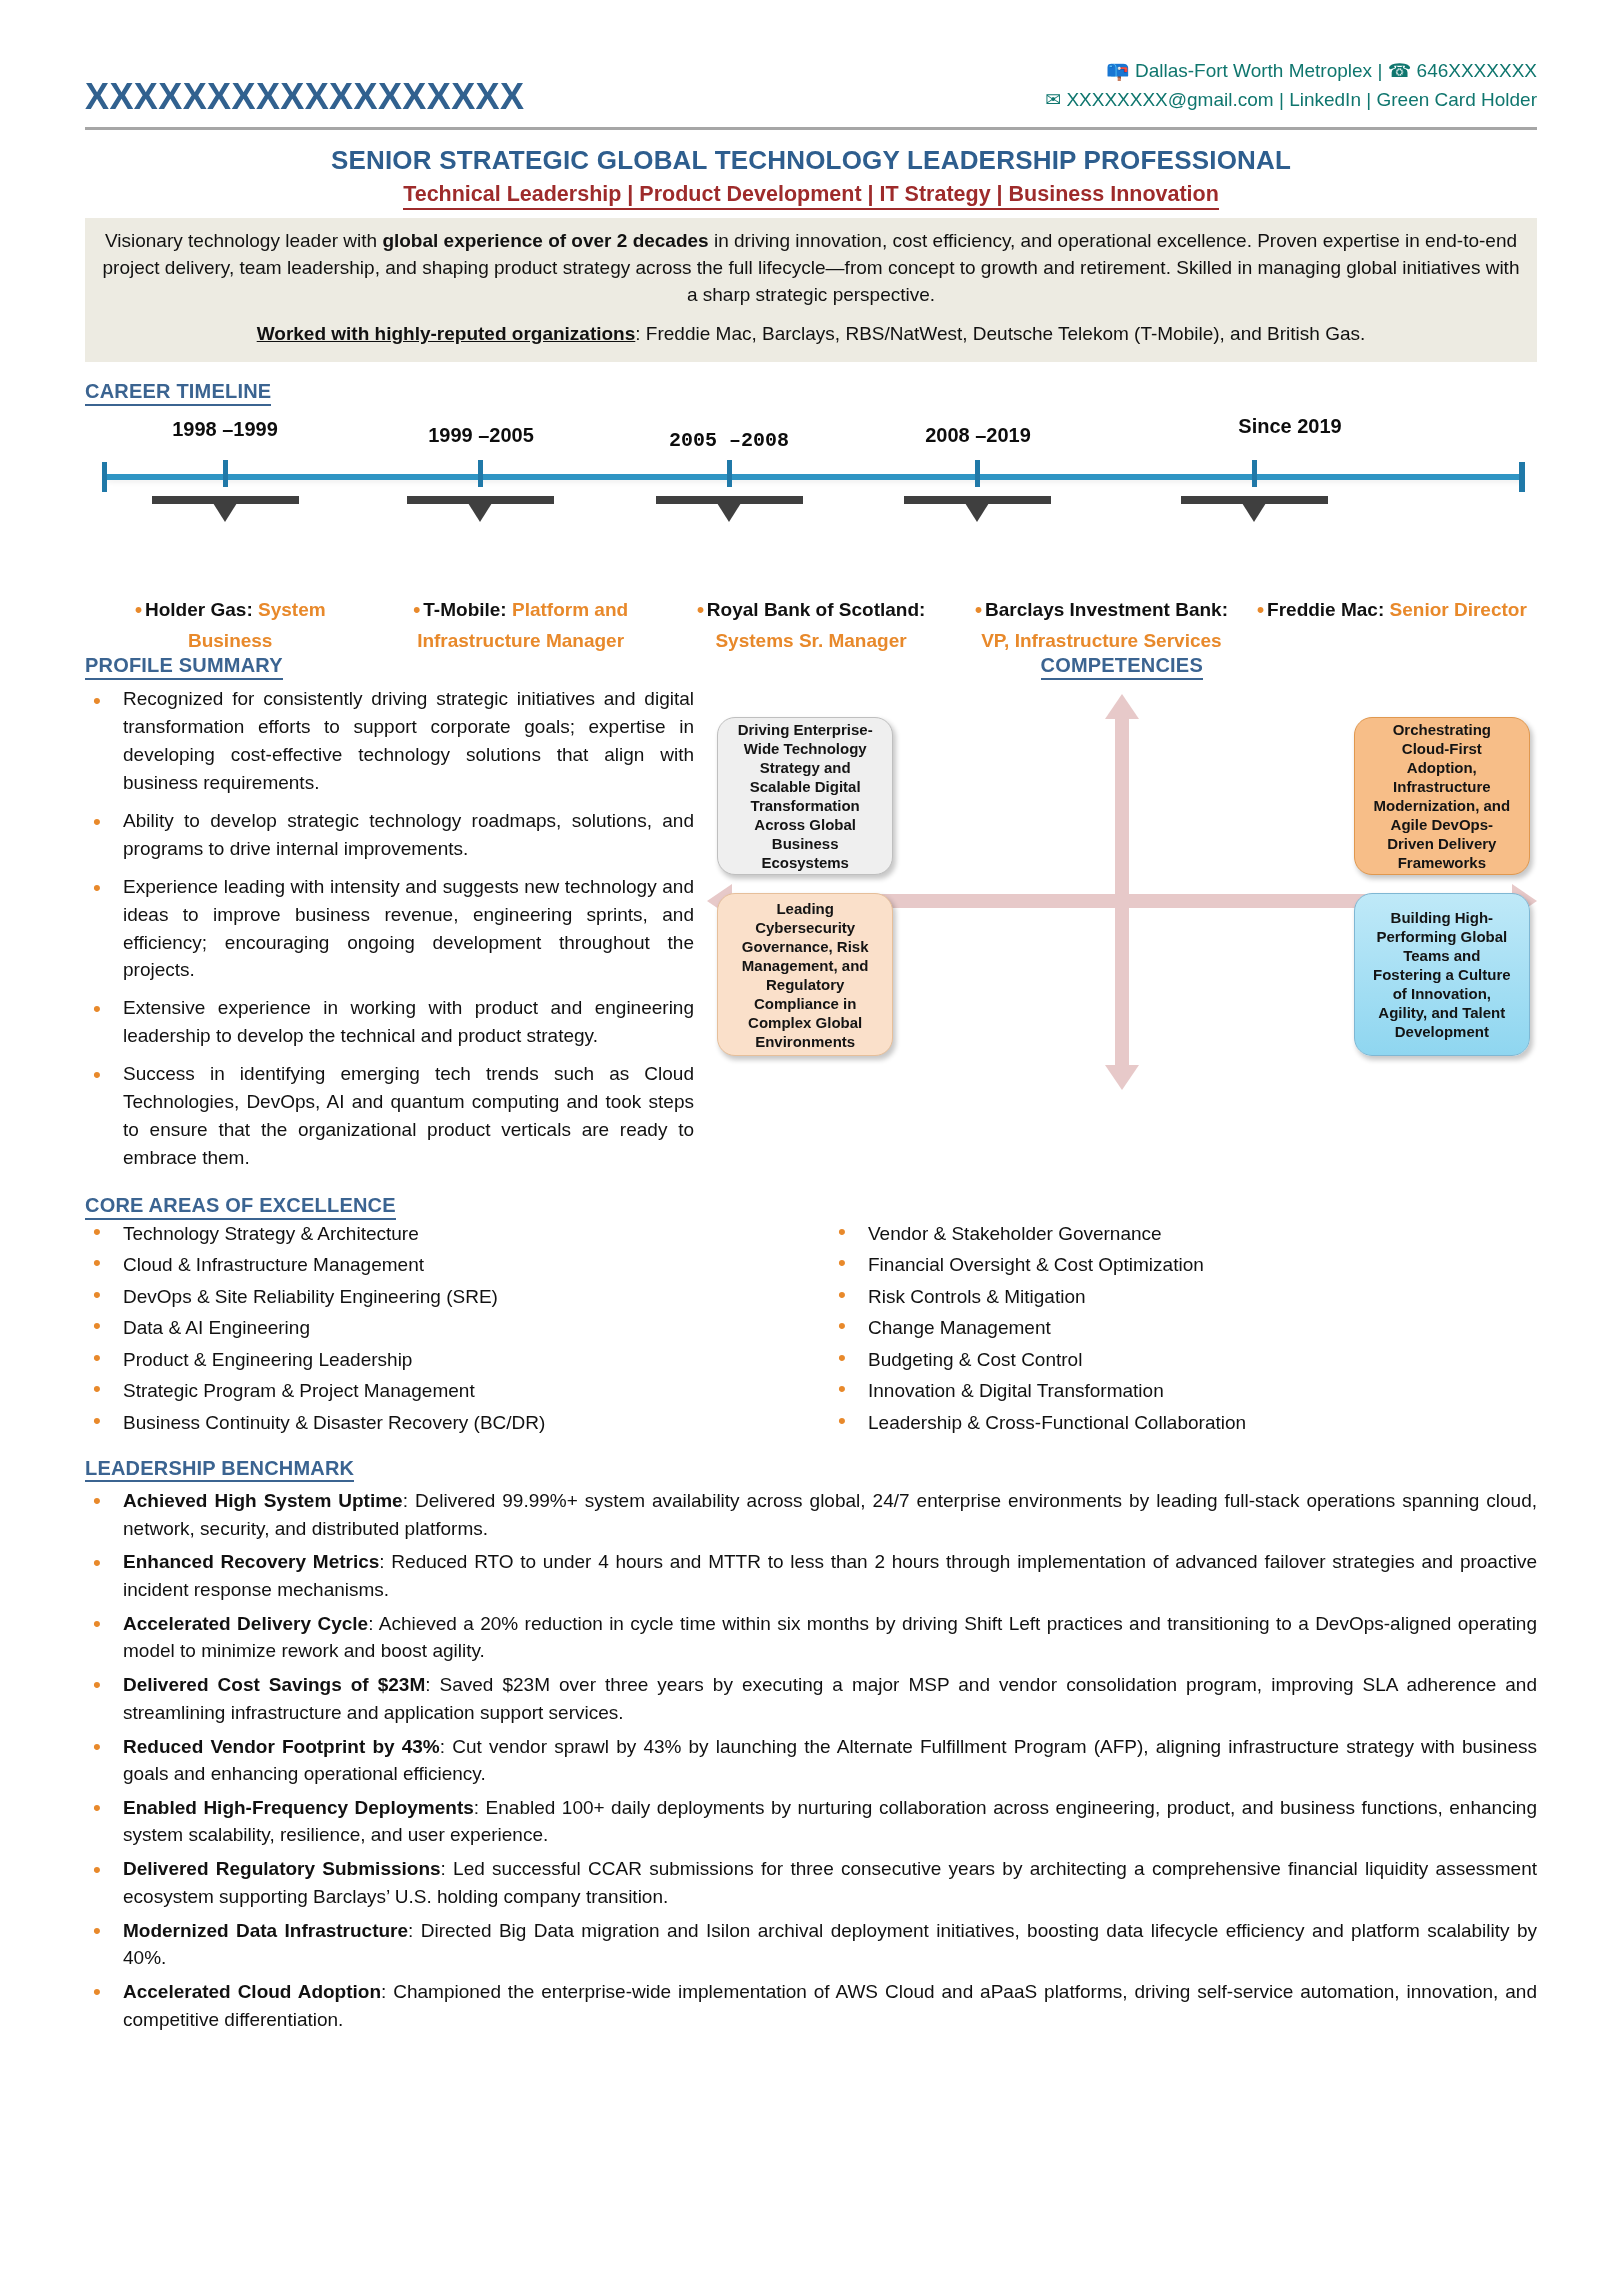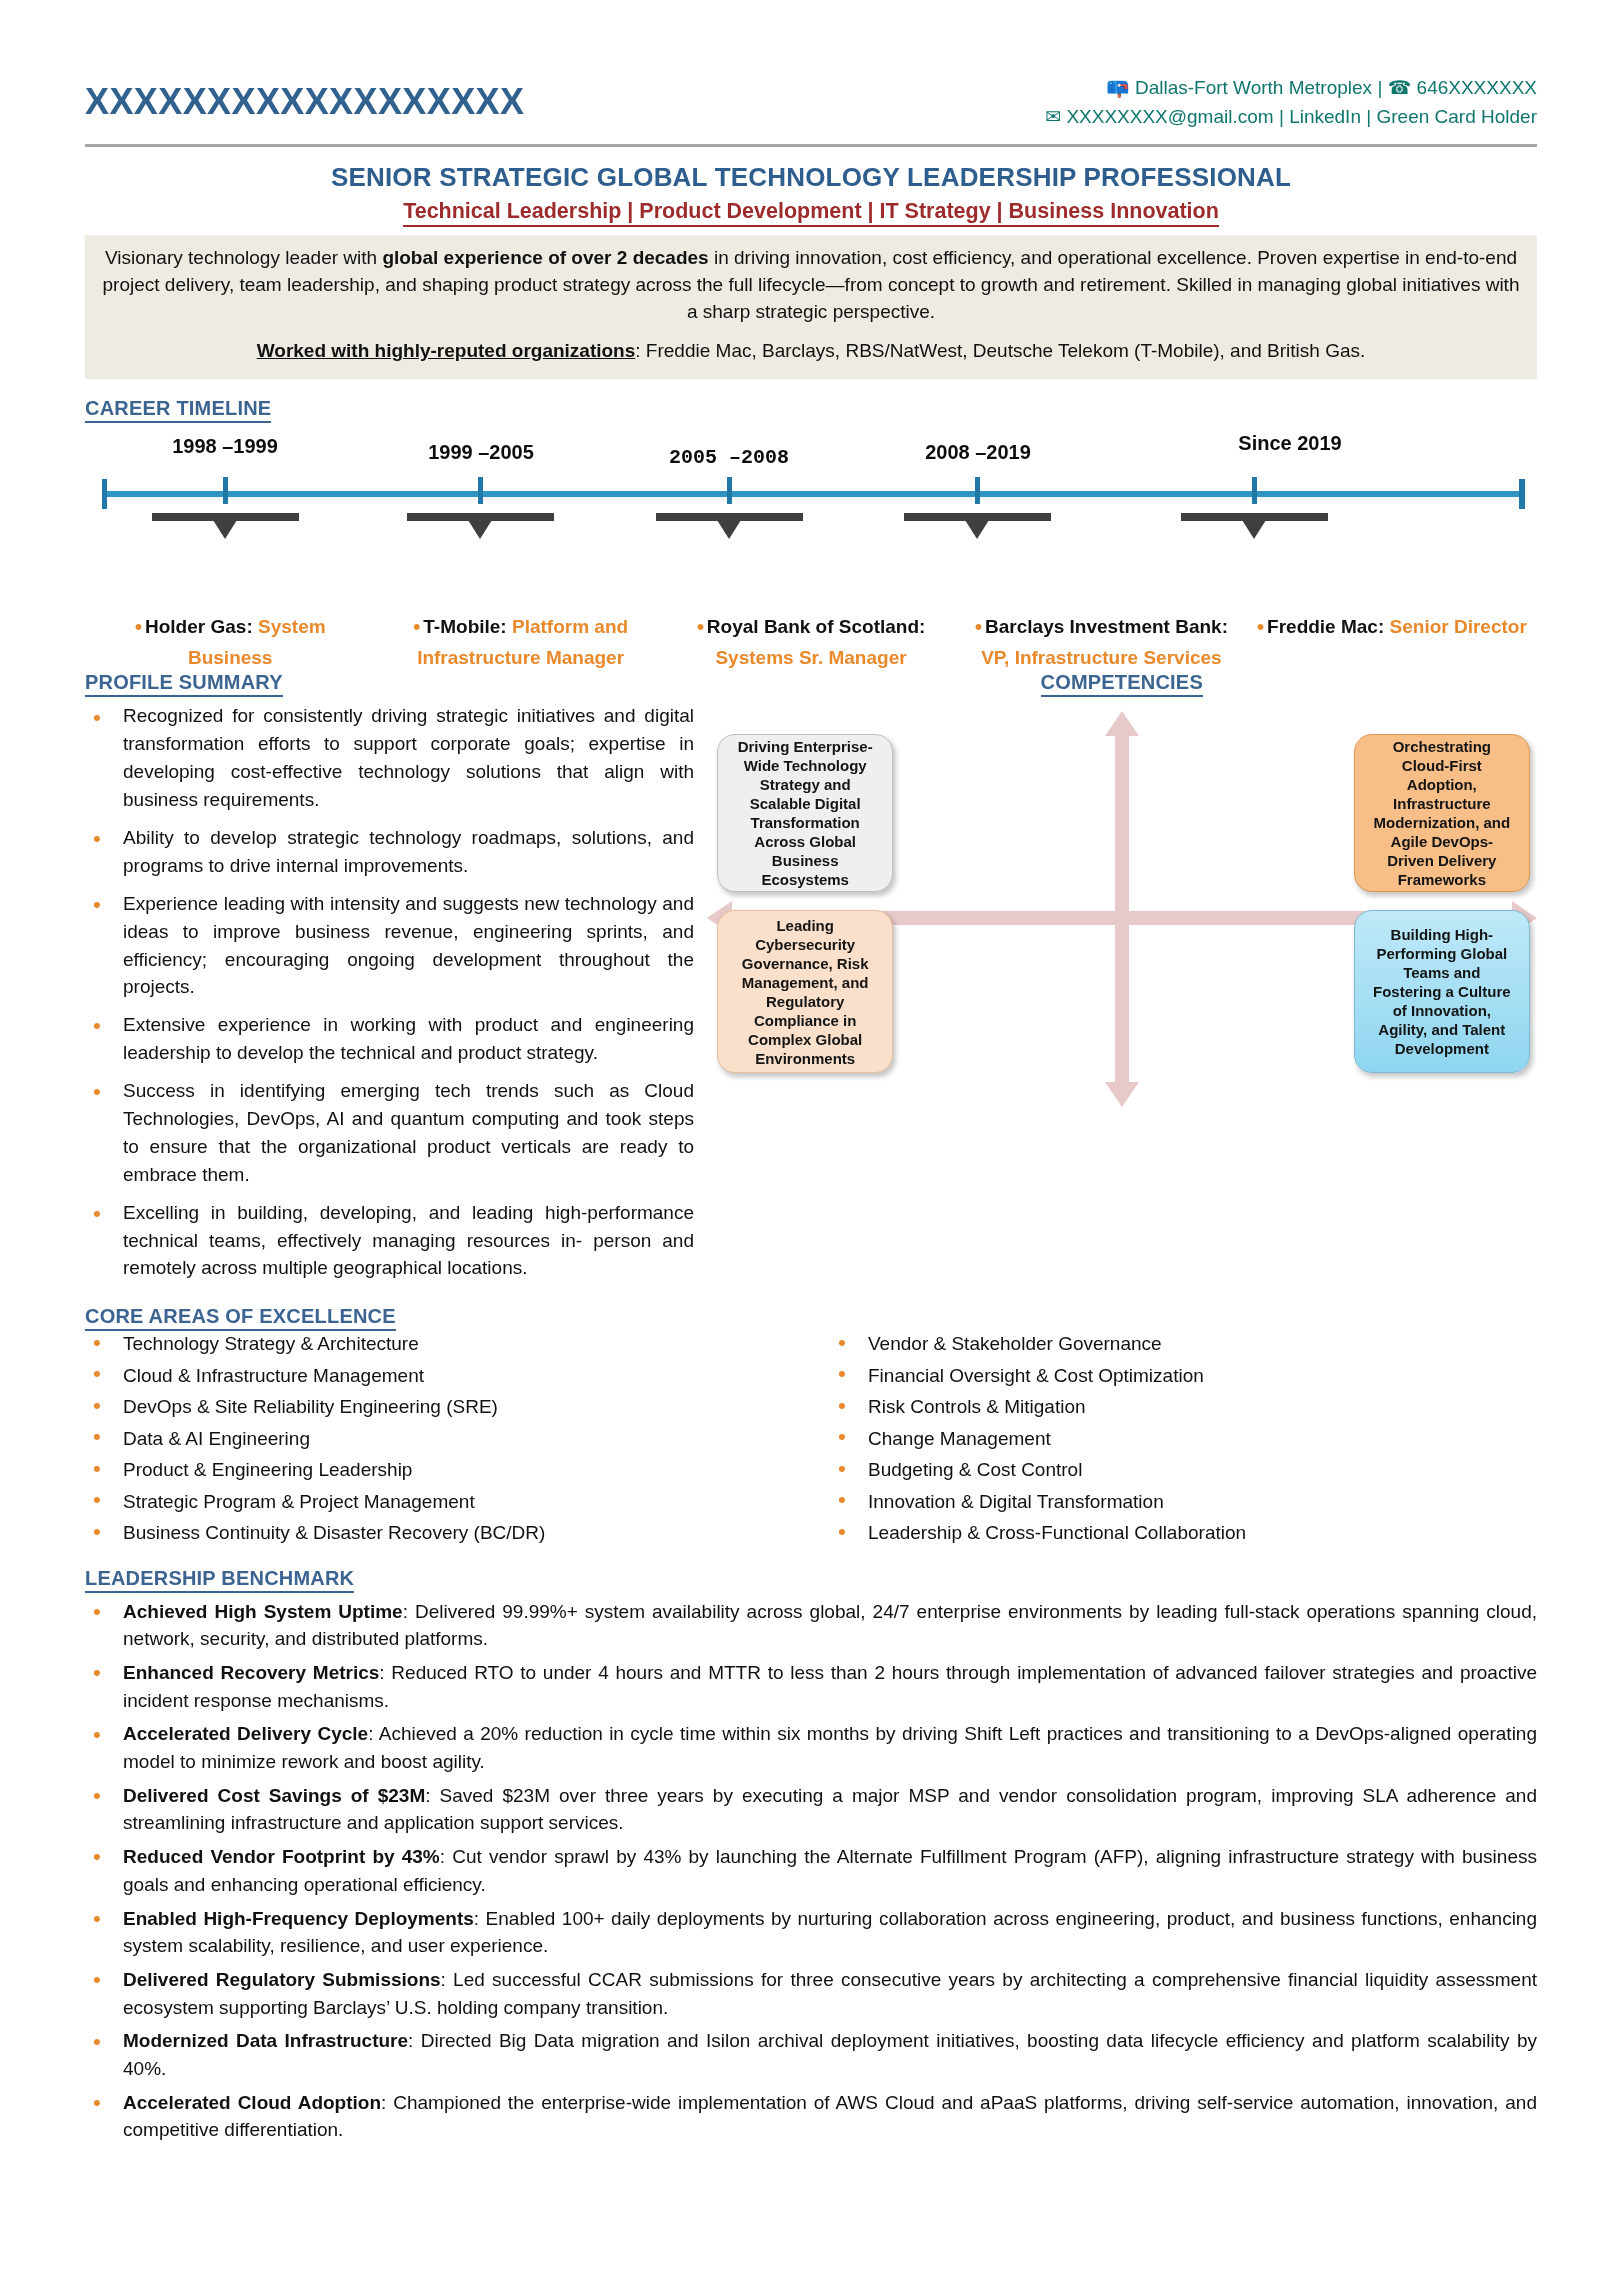--- a/index.html
+++ b/index.html
@@ -7,21 +7,21 @@
   body {
     width:1622px; height:2293px;
     background:#ffffff;
     font-family:"Liberation Sans", sans-serif;
     color:#111;
     -webkit-font-smoothing:antialiased;
   }
   .page { position:relative; width:1622px; height:2293px; padding:0 85px; }
 
   
-  .header { display:flex; align-items:center; justify-content:space-between; padding-top:73px; }
+  .header { display:flex; align-items:flex-end; justify-content:space-between; padding-top:56px; }
   .cand-name {
     font-size:36px; font-weight:bold; letter-spacing:0.4px;
     color:#31618F; line-height:1;
   }
   .contact { text-align:right; font-size:19px; line-height:1.55; color:#0f766e; }
   .contact .ln { white-space:nowrap; }
   .hdr-rule { margin-top:12.5px; height:2.7px; background:#a6a6a6; }
 
   
   .title-main {
@@ -200,21 +200,20 @@
 
   <div class="mid">
     <div class="col-left">
       <div class="sec-h">PROFILE SUMMARY</div>
       <ul class="blist" id="profile-list">
           <li>Recognized for consistently driving strategic initiatives and digital transformation efforts to support corporate goals; expertise in developing cost-effective technology solutions that align with business requirements.</li>
           <li>Ability to develop strategic technology roadmaps, solutions, and programs to drive internal improvements.</li>
           <li>Experience leading with intensity and suggests new technology and ideas to improve business revenue, engineering sprints, and efficiency; encouraging ongoing development throughout the projects.</li>
           <li>Extensive experience in working with product and engineering leadership to develop the technical and product strategy.</li>
           <li>Success in identifying emerging tech trends such as Cloud Technologies, DevOps, AI and quantum computing and took steps to ensure that the organizational product verticals are ready to embrace them.</li>
-          <li>Excelling in building, developing, and leading high-performance technical teams, effectively managing resources in- person and remotely across multiple geographical locations.</li>
         </ul>
     </div>
 
     <div class="col-right">
       <div class="comp-title">
         <span class="sec-h">COMPETENCIES</span>
       </div>
       <div class="quad">
         <div class="arrow-v"></div>
         <div class="arrow-h"></div>

